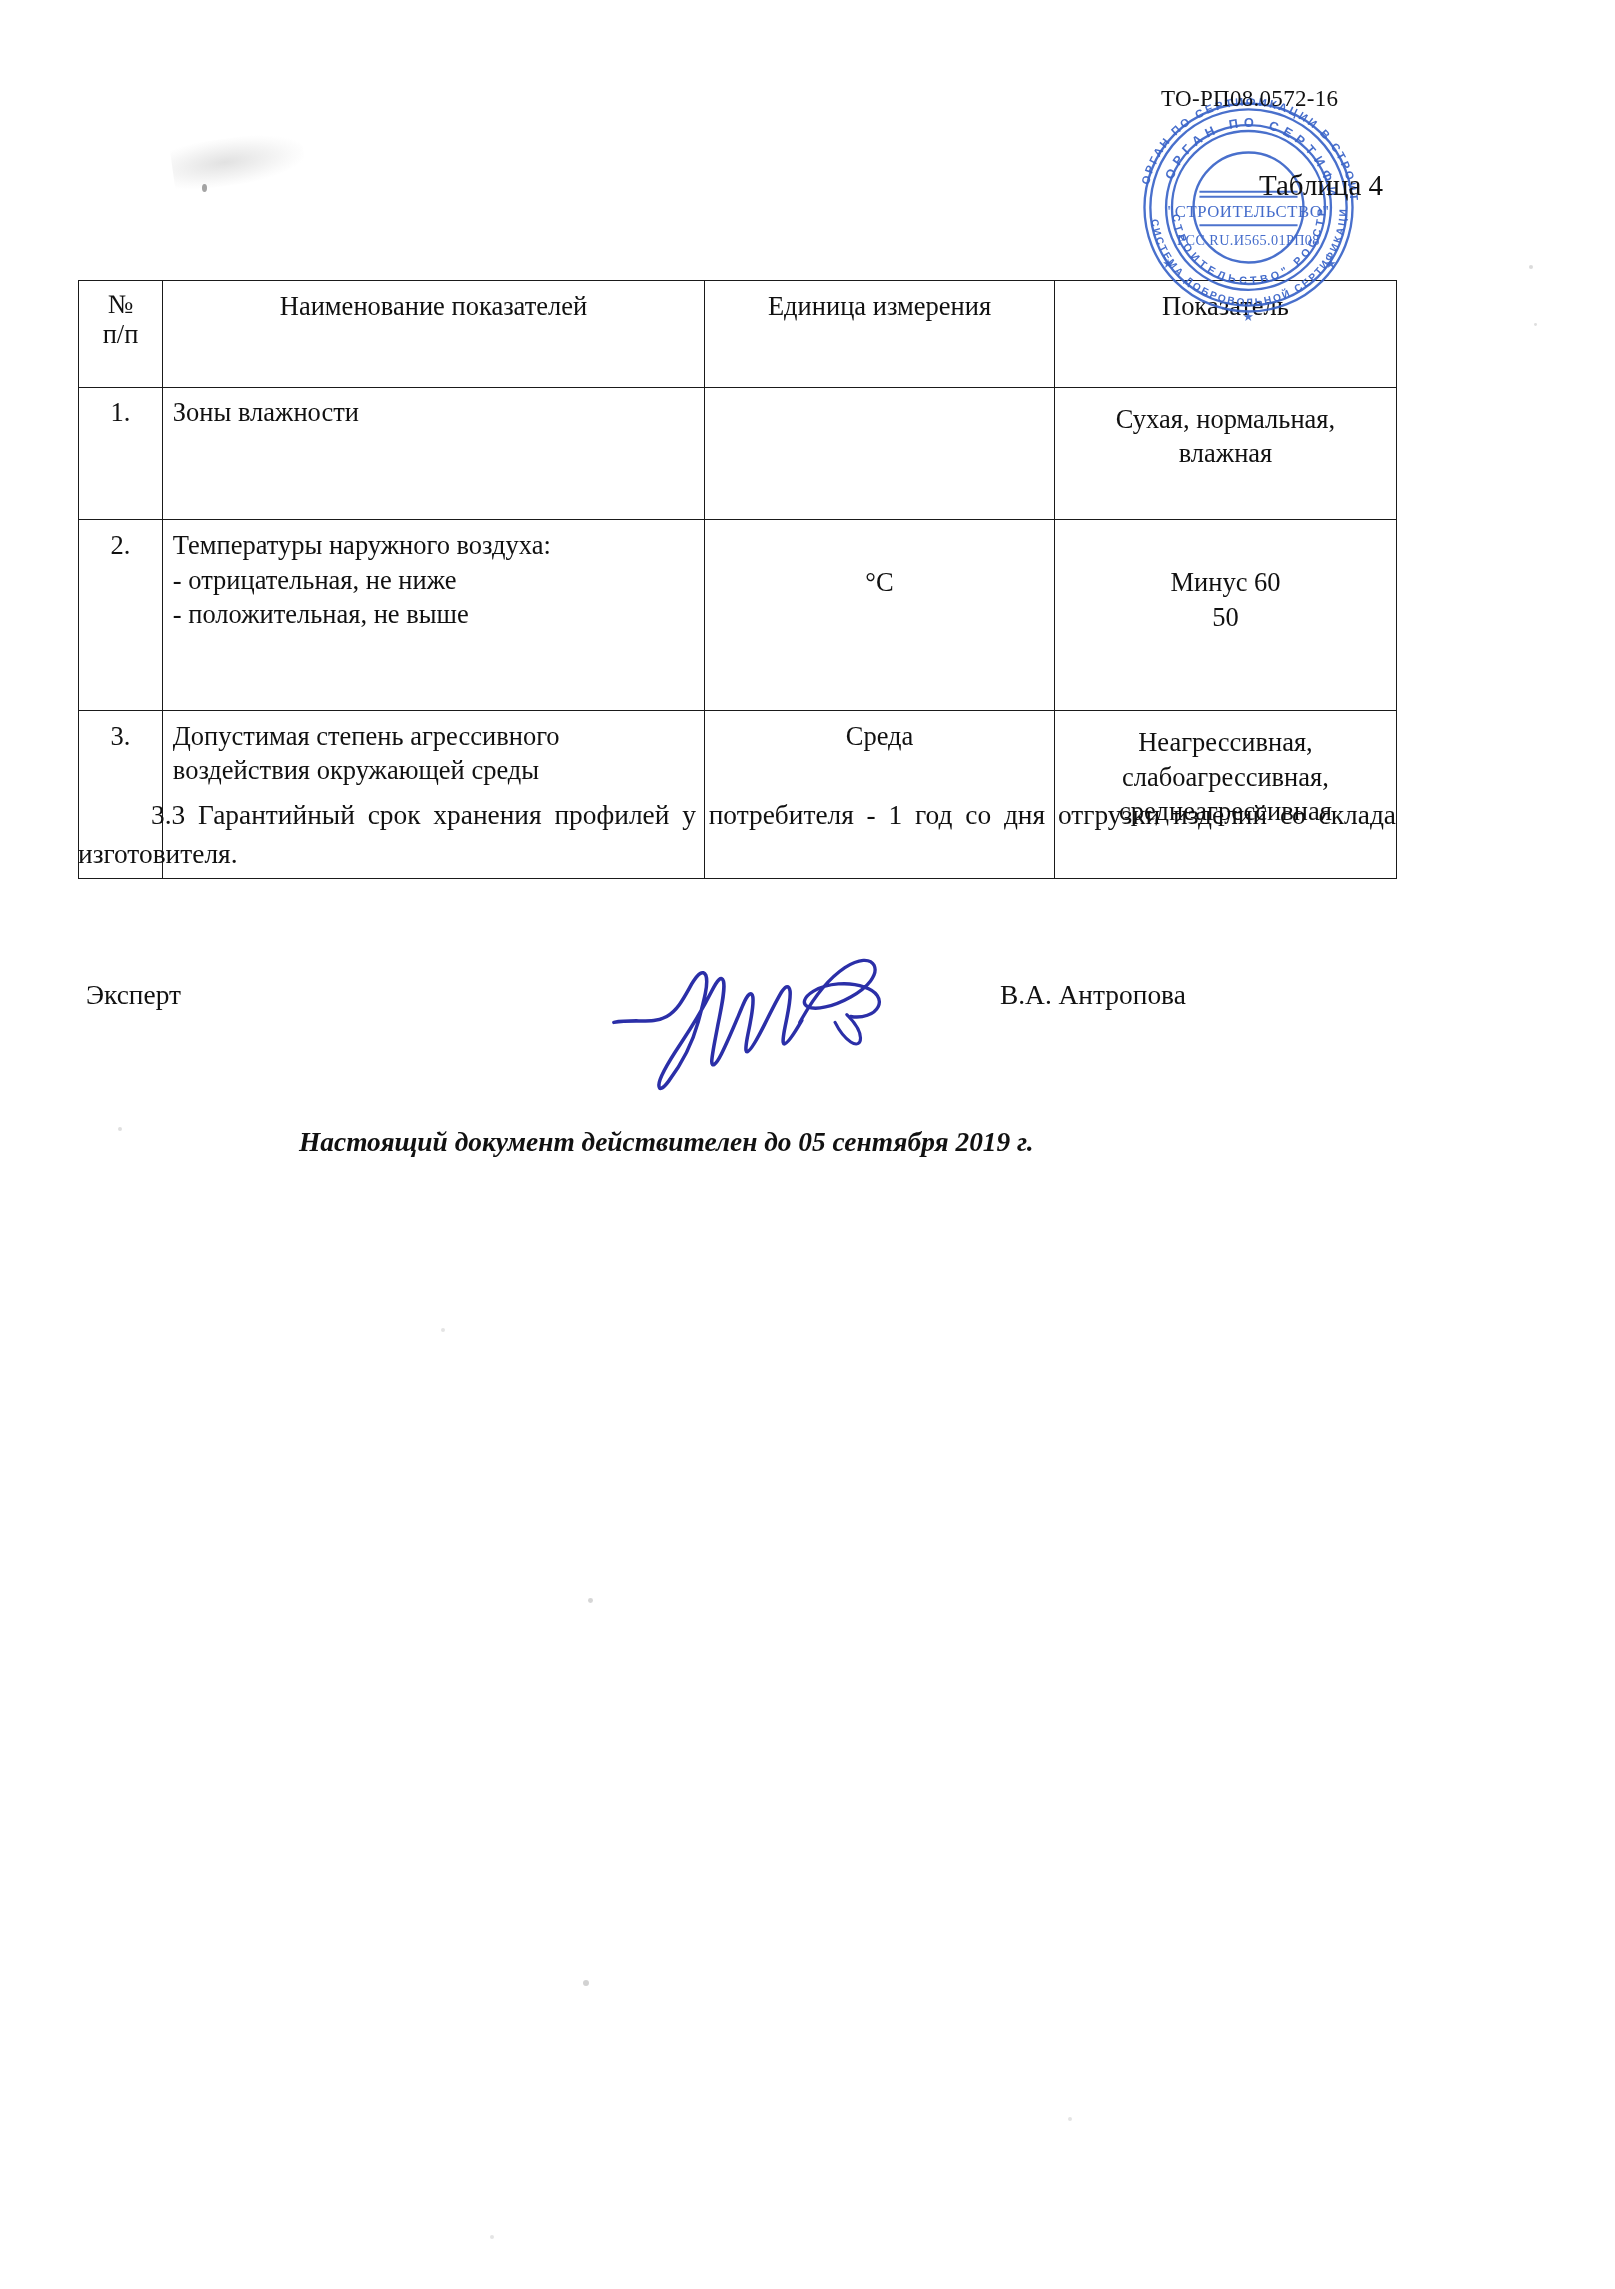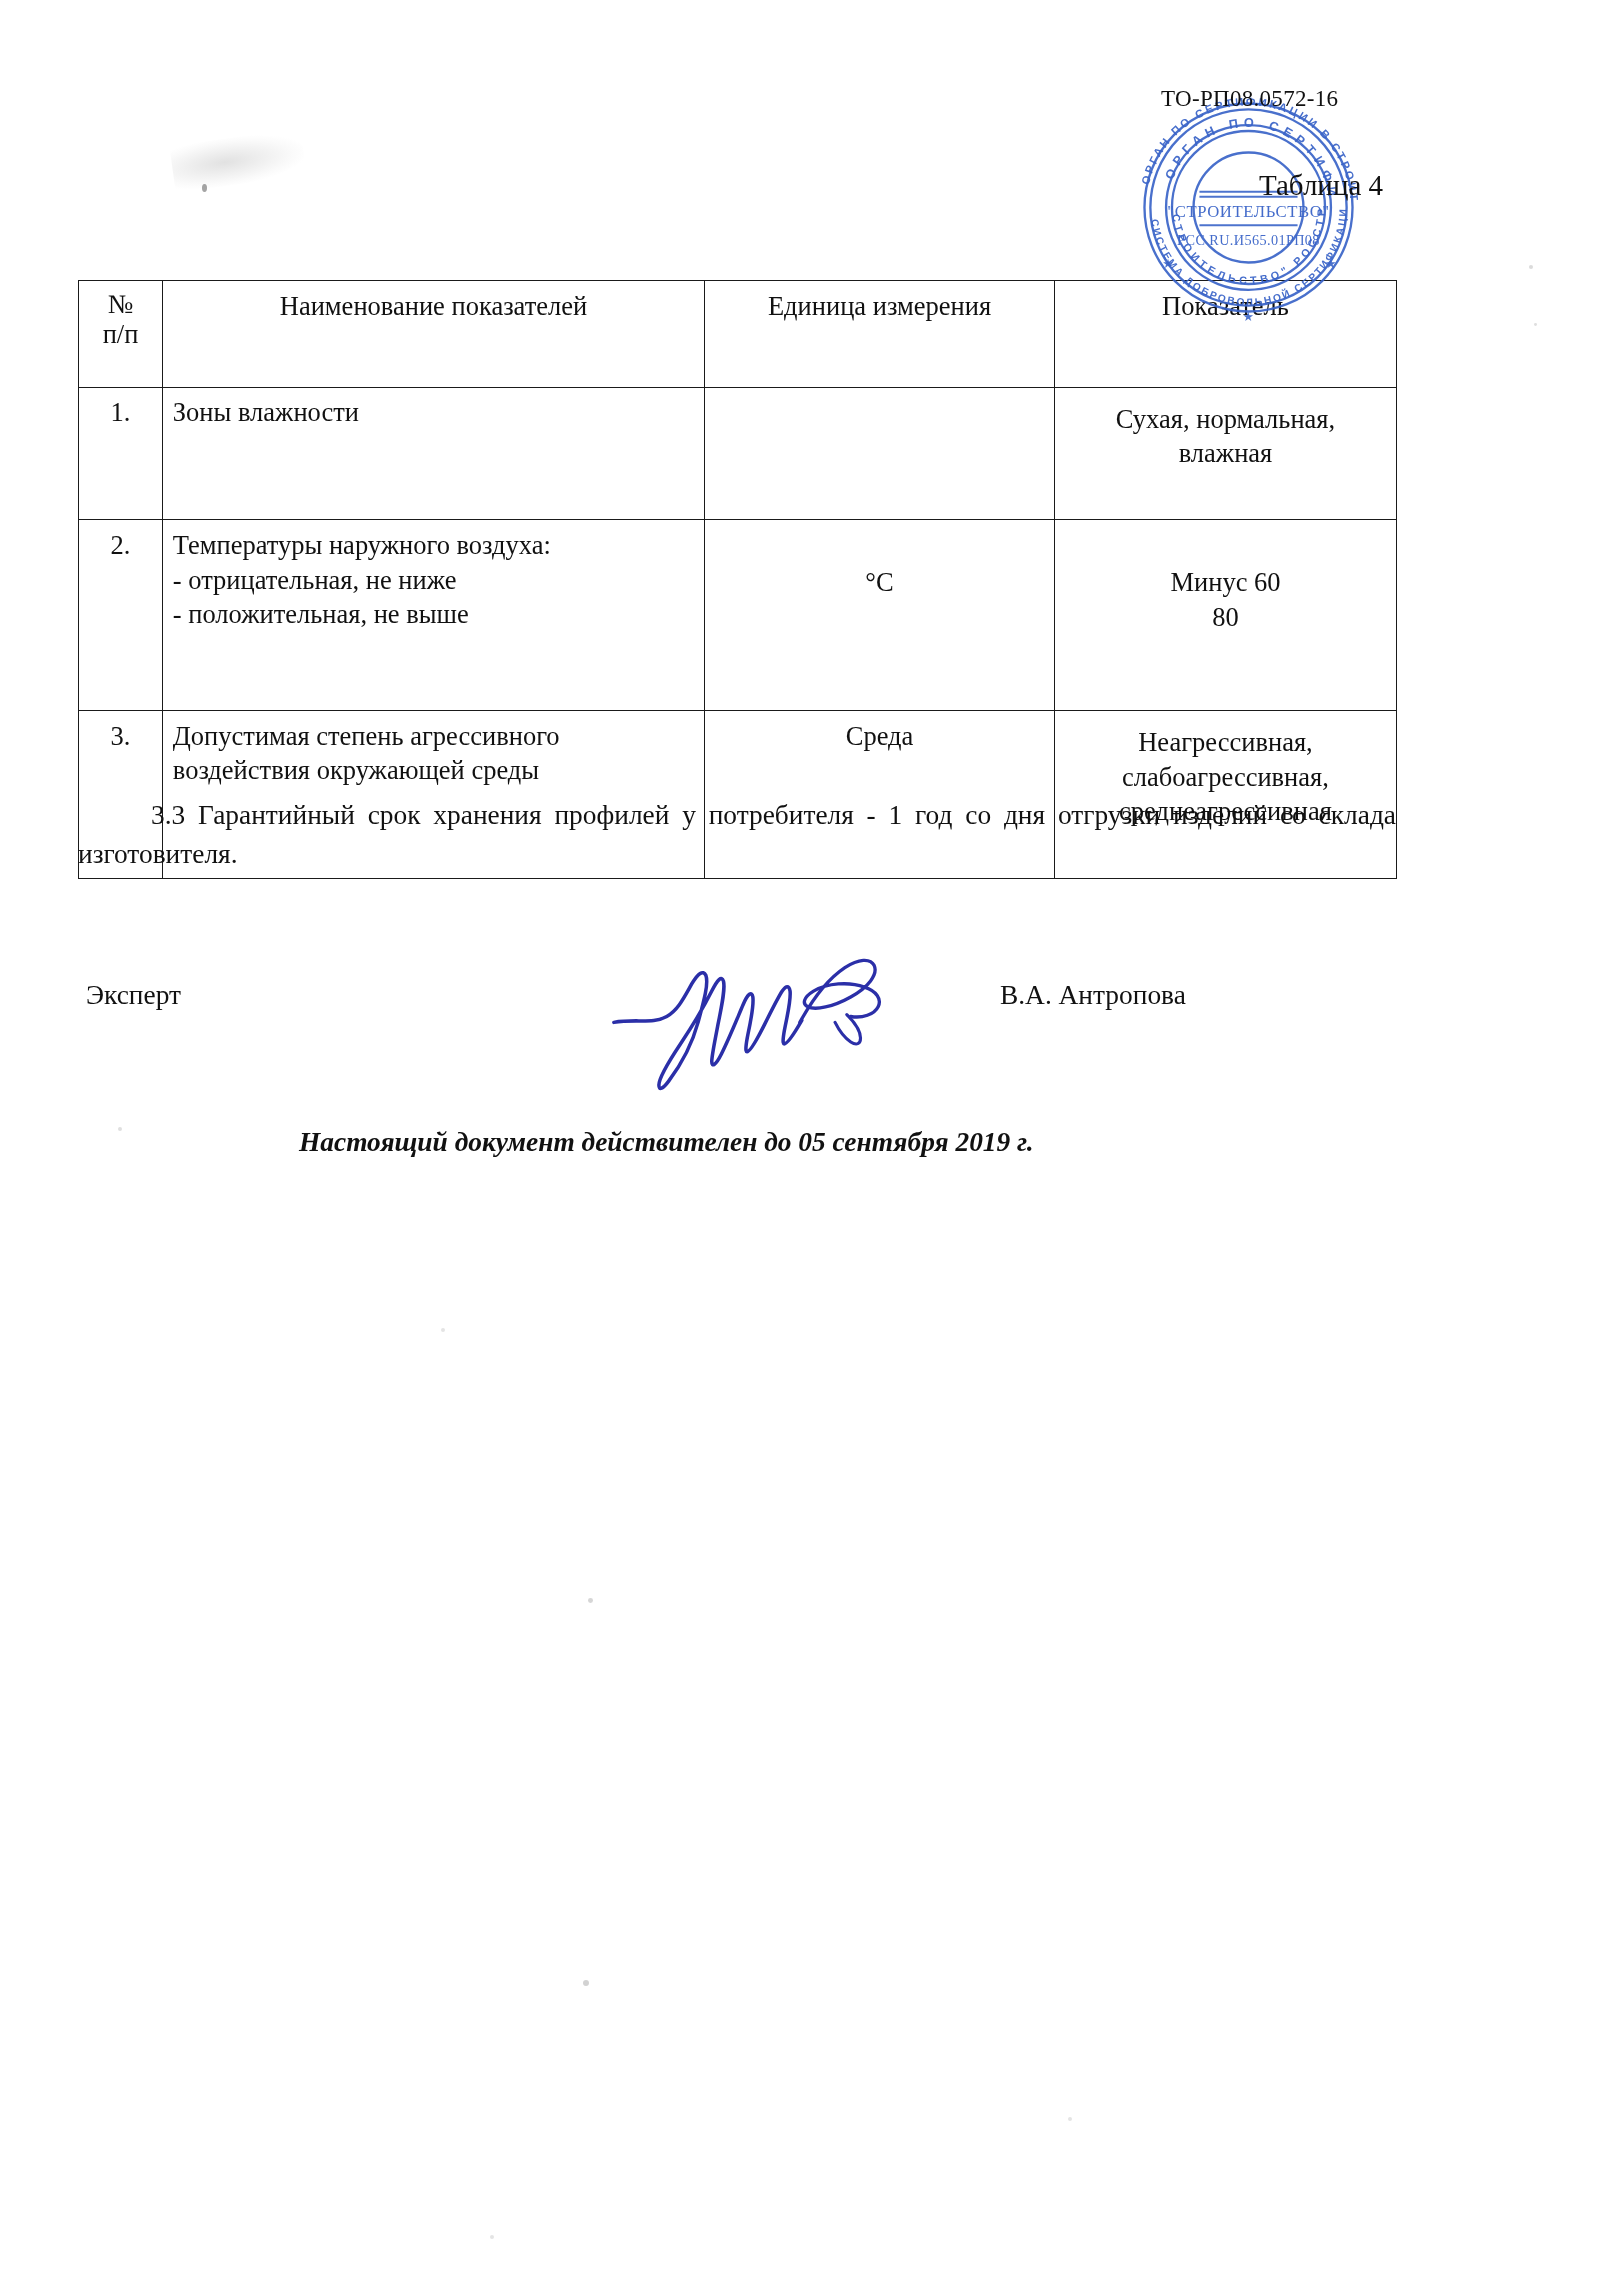--- a/index.html
+++ b/index.html
@@ -261,21 +261,21 @@
         <tr class="r2">
           <td class="num">2.</td>
           <td class="name">
             <span class="nm-line">Температуры наружного воздуха:</span>
             <span class="nm-line">- отрицательная, не ниже</span>
             <span class="nm-line">- положительная, не выше</span>
           </td>
           <td class="unit">°С</td>
           <td class="value">
             <span class="nm-line">Минус 60</span>
-            <span class="nm-line">80</span>
+            <span class="nm-line">50</span>
           </td>
         </tr>
         <tr class="r3">
           <td class="num">3.</td>
           <td class="name">
             <span class="nm-line">Допустимая степень агрессивного</span>
             <span class="nm-line">воздействия окружающей среды</span>
           </td>
           <td class="unit">Среда</td>
           <td class="value">

